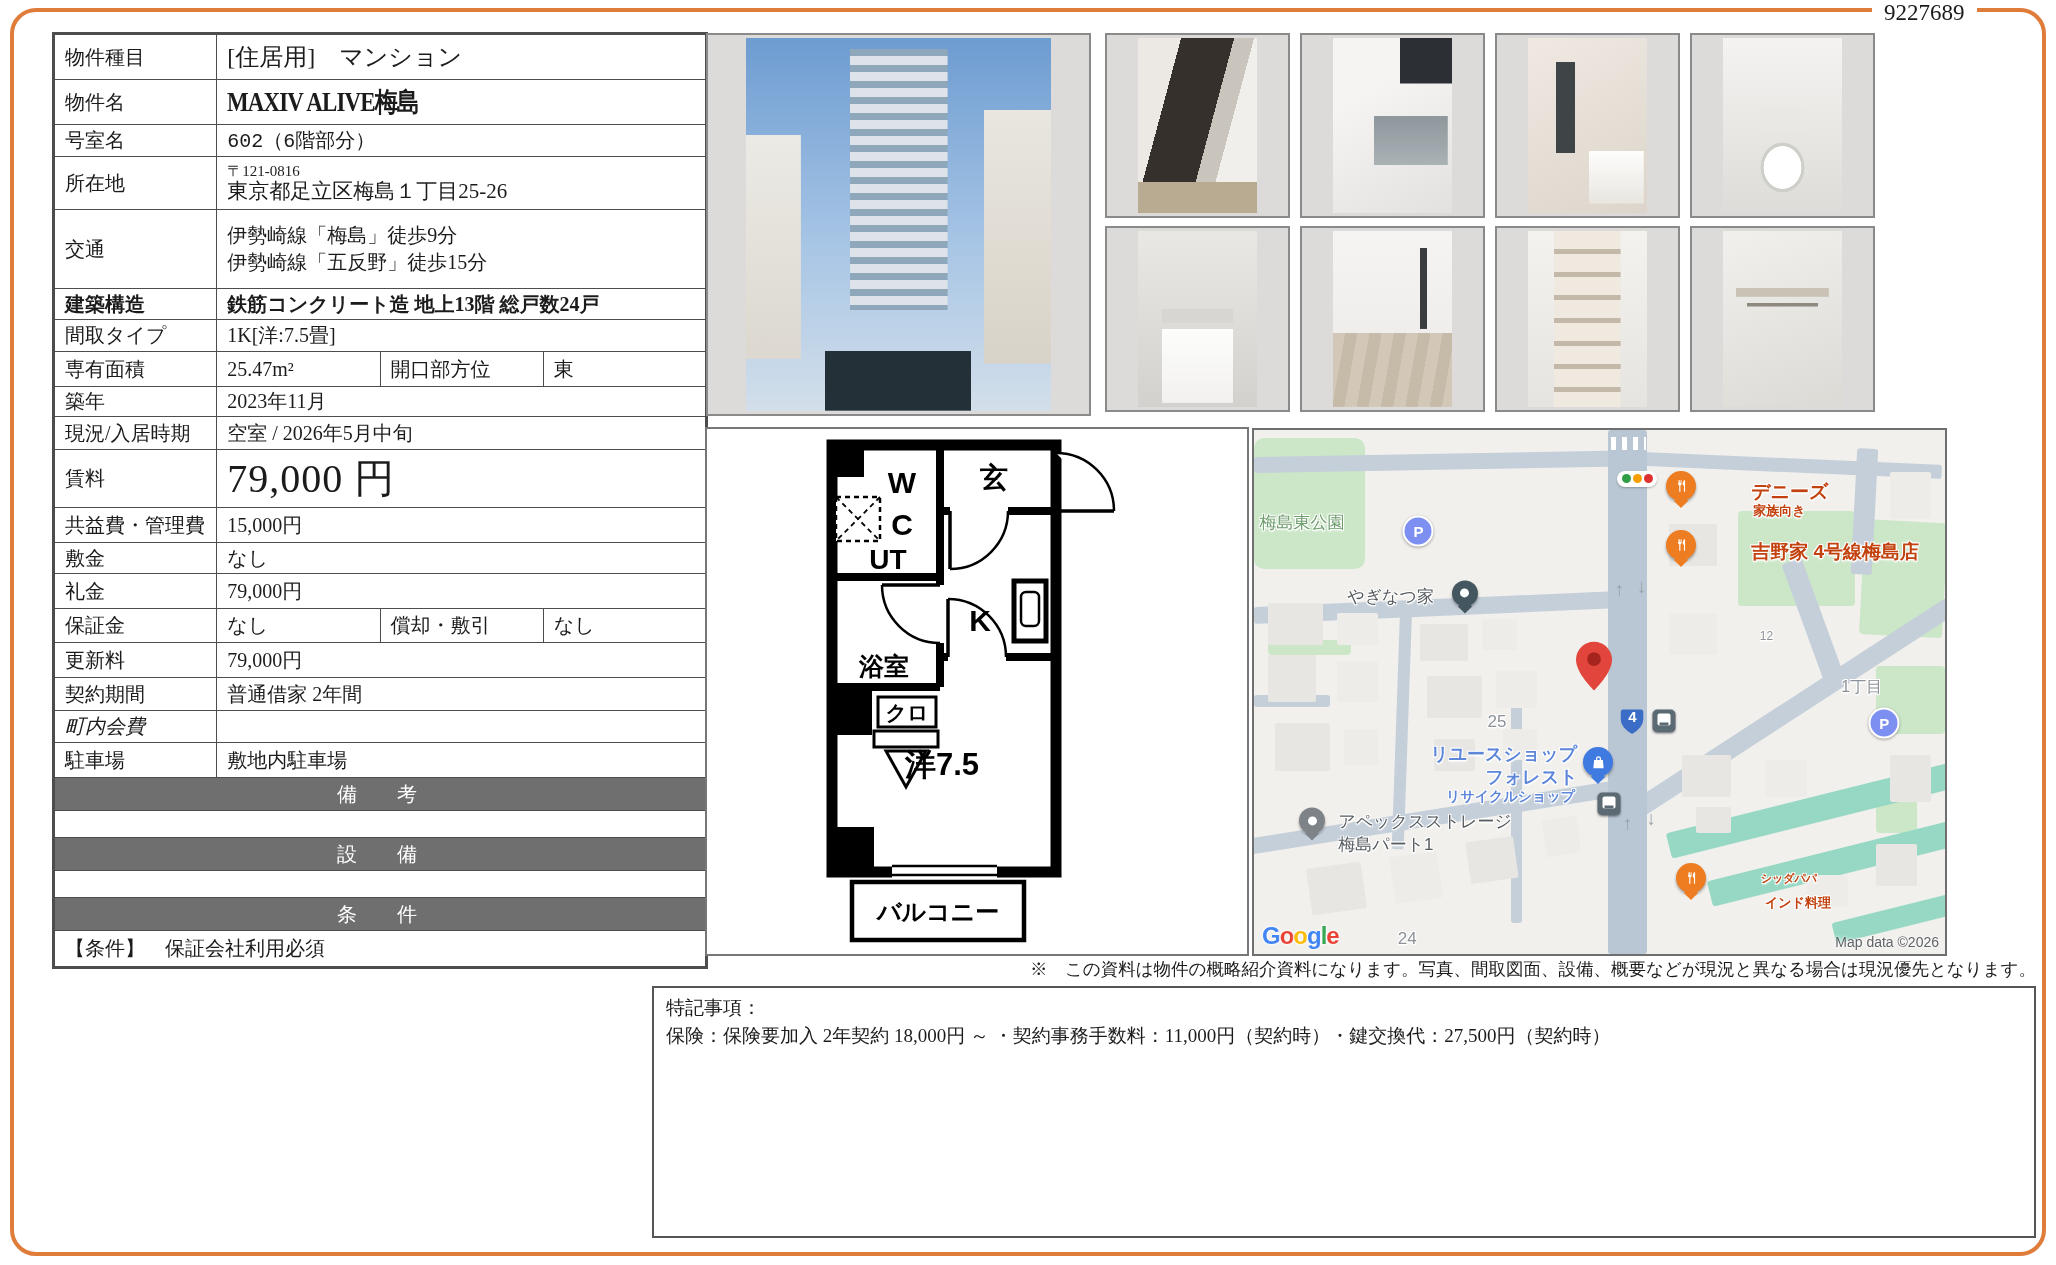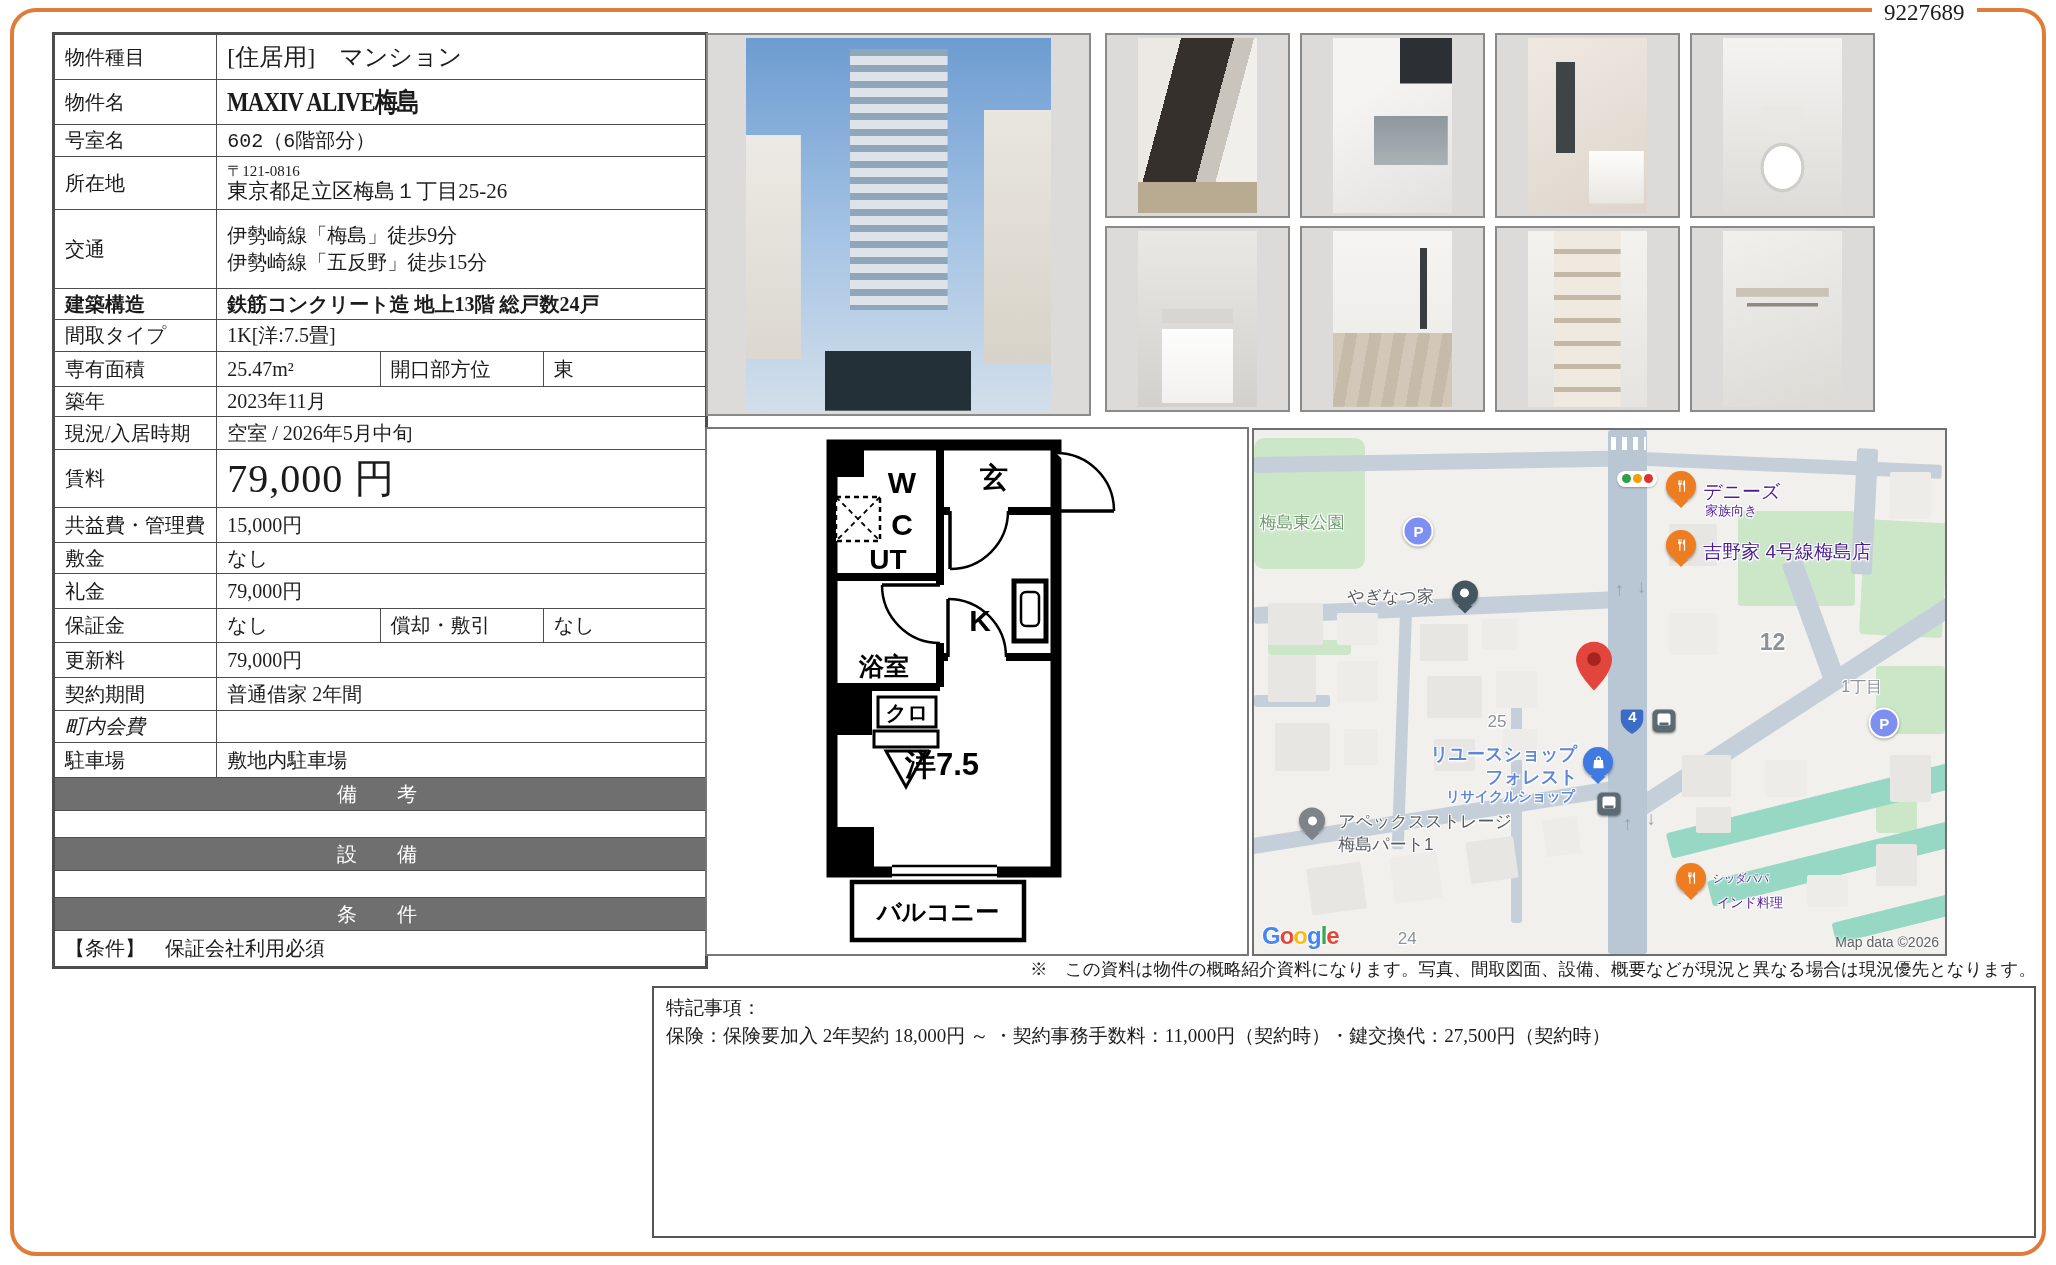--- a/index.html
+++ b/index.html
@@ -74,21 +74,21 @@
   
   .map-box{position:absolute;left:1252px;top:428px;width:691px;height:524px;border:2px solid #6f6f6f;
            background:#f2f0ed;overflow:hidden;font-family:"Liberation Sans","DejaVu Sans",sans-serif;}
   .road{position:absolute;background:#c5cfd9;transform-origin:left center;border-radius:3px;}
   .bld{position:absolute;background:#e8e6e3;border-radius:2px;}
   .bld.alt{background:#edece9;}
   .grn{position:absolute;background:#cbe7c8;border-radius:4px;transform-origin:left center;}
   .mint{position:absolute;background:#96d8c4;border-radius:3px;transform-origin:left center;}
   .mlabel{position:absolute;font-weight:500;white-space:nowrap;
     text-shadow:-1px -1px 0 #fff,1px -1px 0 #fff,-1px 1px 0 #fff,1px 1px 0 #fff,0 2px 2px rgba(255,255,255,.8);}
-  .ml-orange{color:#4c1d95;font-weight:400;}
+  .ml-orange{color:#c2410c;font-weight:700;margin-left:48px;}
   .ml-blue{color:#5e87d9;font-weight:600;}
   .ml-green{color:#6d9c6d;}
   .ml-dark{color:#555a5e;}
   .ml-muted{color:#8d9299;}
   .pin{position:absolute;width:30px;height:30px;border-radius:50%;transform:translate(-50%,-60%);
        box-shadow:0 2px 3px rgba(0,0,0,.35);display:flex;align-items:center;justify-content:center;}
   .pin::after{content:'';position:absolute;left:50%;bottom:-5px;width:10px;height:10px;
        background:inherit;transform:translateX(-50%) rotate(45deg);z-index:-1;}
   .pin-food{background:#ED7D20;}
   .pin-bag{background:#3f7ae0;}
@@ -410,21 +410,21 @@
         <span class="mlabel ml-orange" style="left: 65.3%; top: 13.8%; font-size: 13px;">家族向き</span>
         <span class="mlabel ml-orange" style="left: 65%; top: 20.8%; font-size: 19px;">吉野家 4号線梅島店</span>
         <span class="mlabel ml-blue" style="left: 25.5%; top: 59.6%; font-size: 18px;">リユースショップ</span>
         <span class="mlabel ml-blue" style="left: 33.5%; top: 63.9%; font-size: 18px;">フォレスト</span>
         <span class="mlabel ml-blue" style="left: 27.8%; top: 68.4%; font-size: 14px;">リサイクルショップ</span>
         <span class="mlabel ml-dark" style="left: 12.2%; top: 72.6%; font-size: 17px;">アペックスストレージ</span>
         <span class="mlabel ml-dark" style="left: 12.2%; top: 77%; font-size: 17px;">梅島パート1</span>
         <span class="mlabel ml-orange" style="left: 66.4%; top: 84.2%; font-size: 11px;">シッダパパ</span>
         <span class="mlabel ml-orange" style="left: 67%; top: 88.6%; font-size: 13px;">インド料理</span>
         <span class="mlabel ml-muted" style="left: 33.8%; top: 53.8%; font-size: 17px;">25</span>
-        <span class="mlabel ml-muted" style="left: 73.2%; top: 38%; font-size: 23px; font-weight: bold;">12</span>
+        <span class="mlabel ml-muted" style="left: 73.2%; top: 38%; font-size: 12px;">12</span>
         <span class="mlabel ml-muted" style="left: 20.8%; top: 95.2%; font-size: 17px;">24</span>
         <span class="mlabel ml-muted" style="left: 85%; top: 47.2%; font-size: 16px;">1丁目</span>
       </div>
     <div id="map-pins">
         <div class="pin pin-food" style="left: 61.8%; top: 11.2%;">
           <svg width="14" height="14" viewBox="0 0 24 24">
             <path d="M7 2v6c0 1.3.8 2.4 2 2.8V22h2V10.8c1.2-.4 2-1.5 2-2.8V2h-1.5v5h-1V2h-1.6v5h-1V2H7zm10.5 0c-1.6 1.6-2.5 4-2.5 6.5 0 1.6.9 2.8 2 3.2V22h2V2h-1.5z" fill="#fff"></path>
           </svg>
         </div>
         <div class="pin pin-food" style="left: 61.8%; top: 22.6%;">

